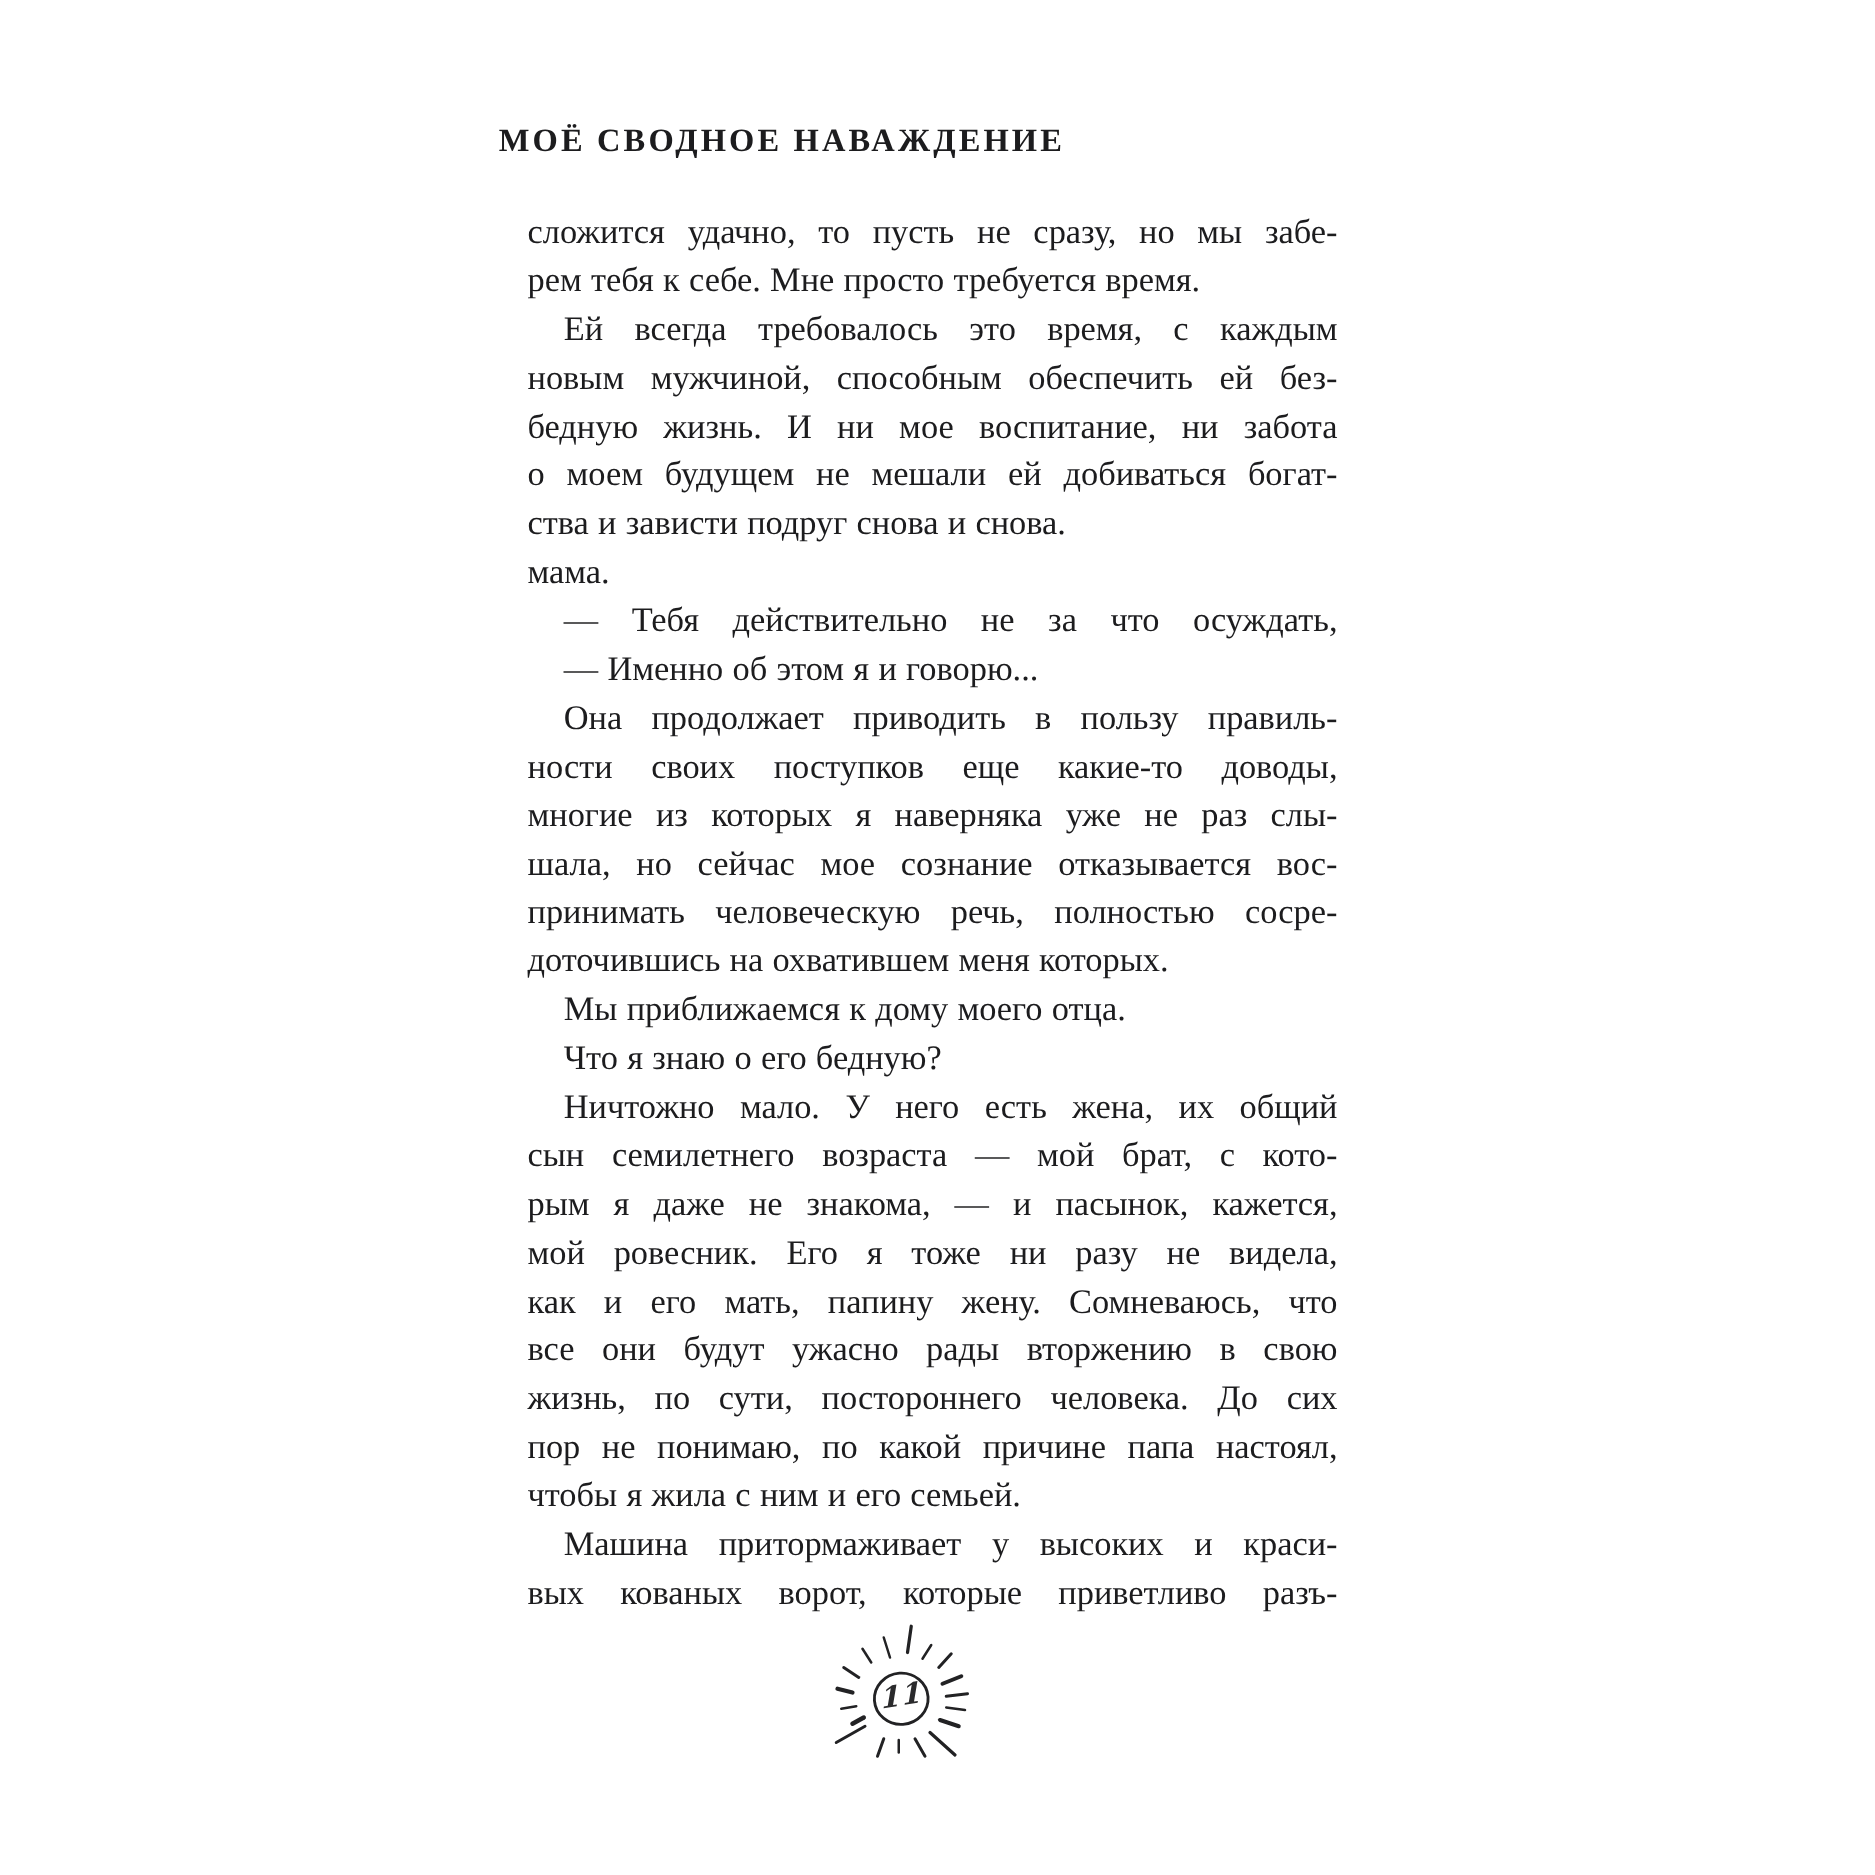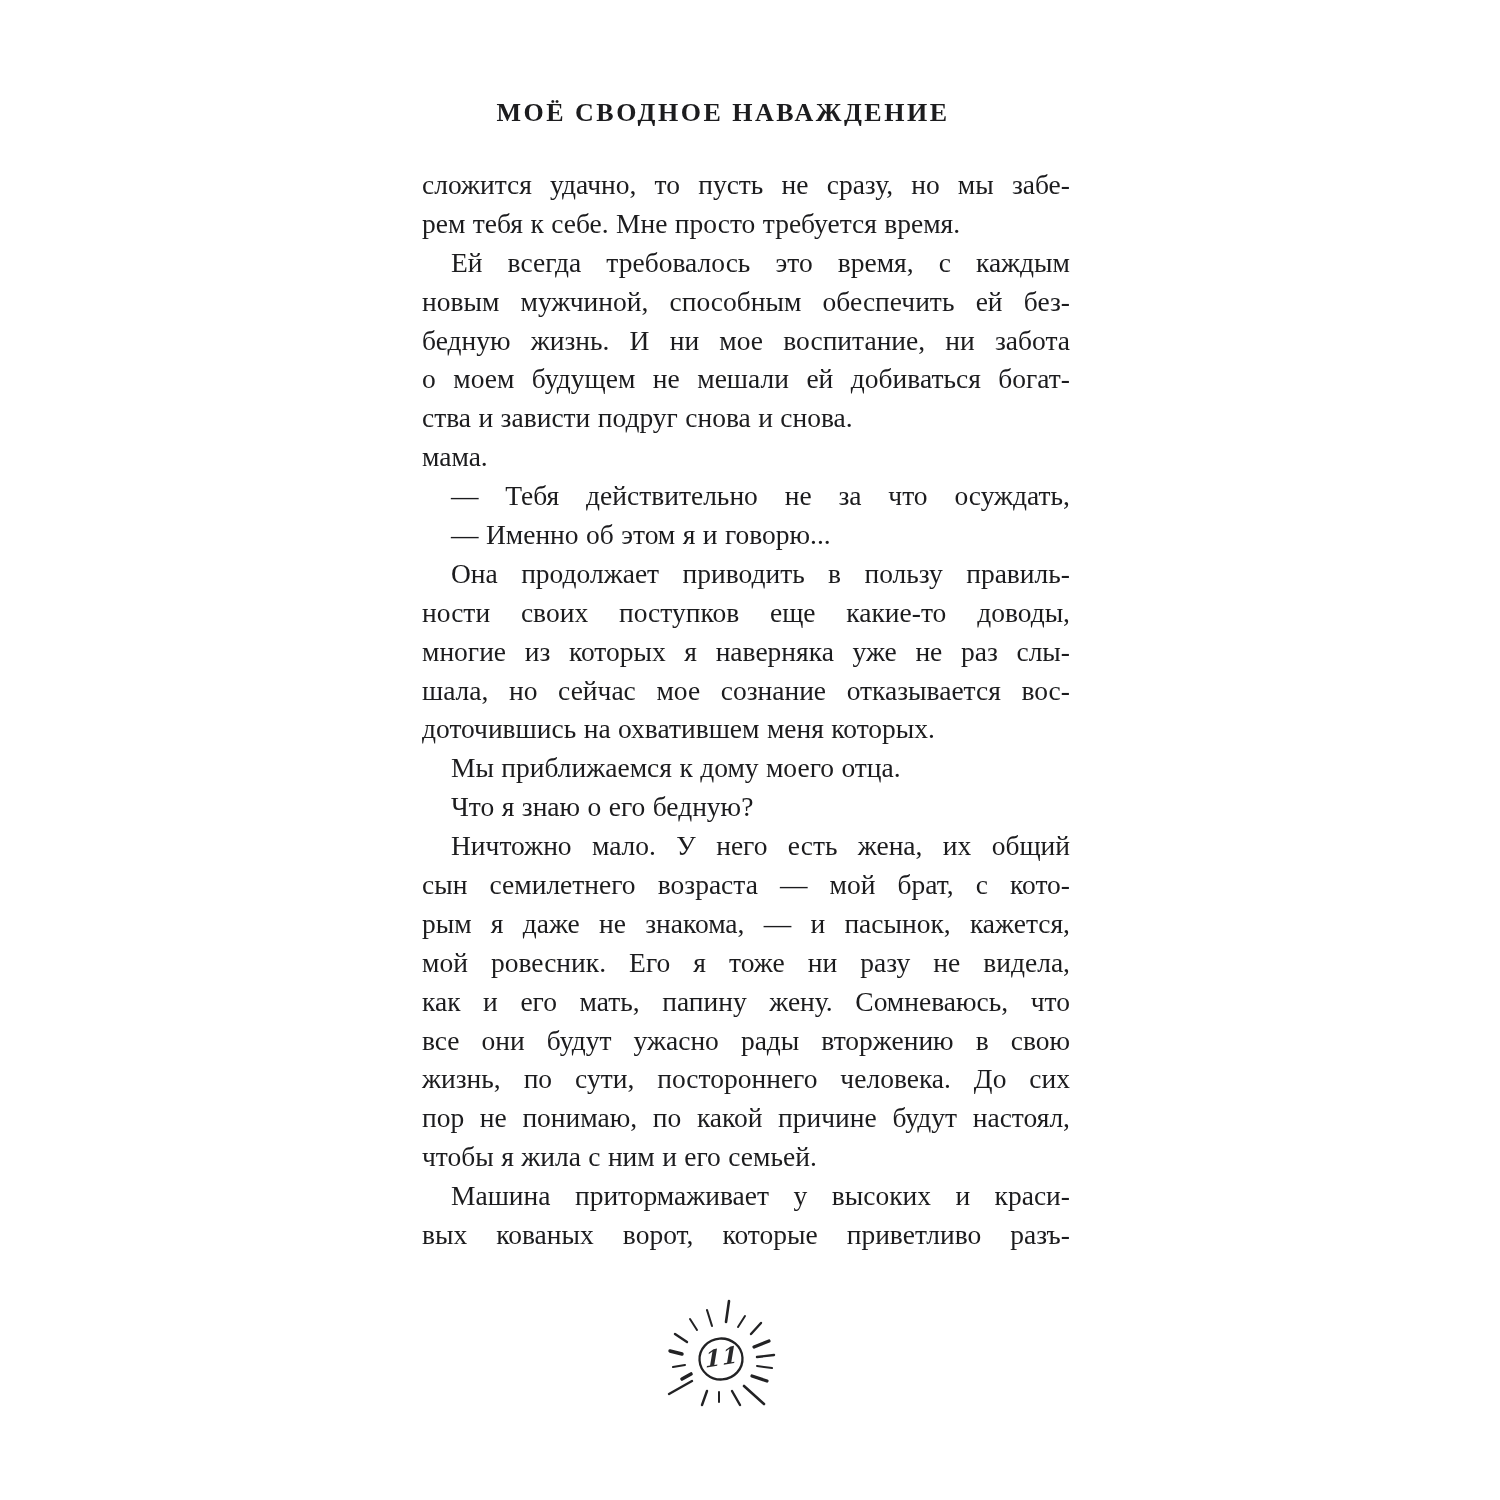--- a/index.html
+++ b/index.html
@@ -14,21 +14,21 @@
     background: #ffffff;
     font-family: "Liberation Serif", "DejaVu Serif", serif;
     color: #1c1c1e;
     overflow: hidden;
   }
   .running-head {
     position: absolute;
     left: 399px;
     top: 98px;
     width: 648px;
-    text-align: center;
+    text-align: left;
     font-size: 26px;
     font-weight: 700;
     letter-spacing: 2.5px;
     color: #1c1c1e;
     white-space: nowrap;
   }
   .body-text {
     position: absolute;
     left: 422px;
     top: 166px;
@@ -87,31 +87,32 @@
       <div class="line">бедную жизнь. И ни мое воспитание, ни забота</div>
       <div class="line">о моем будущем не мешали ей добиваться богат-</div>
       <div class="line end">ства и зависти подруг снова и снова.</div>
       <div class="line end">мама.</div>
       <div class="line indent">— Тебя действительно не за что осуждать,</div>
       <div class="line indent end">— Именно об этом я и говорю...</div>
       <div class="line indent">Она продолжает приводить в пользу правиль-</div>
       <div class="line">ности своих поступков еще какие-то доводы,</div>
       <div class="line">многие из которых я наверняка уже не раз слы-</div>
       <div class="line">шала, но сейчас мое сознание отказывается вос-</div>
+      <div class="line">принимать человеческую речь, полностью сосре-</div>
       <div class="line end">доточившись на охватившем меня которых.</div>
       <div class="line indent end">Мы приближаемся к дому моего отца.</div>
       <div class="line indent end">Что я знаю о его бедную?</div>
       <div class="line indent">Ничтожно мало. У него есть жена, их общий</div>
       <div class="line">сын семилетнего возраста — мой брат, с кото-</div>
       <div class="line">рым я даже не знакома, — и пасынок, кажется,</div>
       <div class="line">мой ровесник. Его я тоже ни разу не видела,</div>
       <div class="line">как и его мать, папину жену. Сомневаюсь, что</div>
       <div class="line">все они будут ужасно рады вторжению в свою</div>
       <div class="line">жизнь, по сути, постороннего человека. До сих</div>
-      <div class="line">пор не понимаю, по какой причине будут настоял,</div>
+      <div class="line">пор не понимаю, по какой причине папа настоял,</div>
       <div class="line end">чтобы я жила с ним и его семьей.</div>
       <div class="line indent">Машина притормаживает у высоких и краси-</div>
       <div class="line">вых кованых ворот, которые приветливо разъ-</div>
     </div>
 
   <svg class="sun-ornament" viewBox="0 0 134 122" fill="none" stroke="#222224" stroke-linecap="round">
 
     <ellipse cx="66" cy="61" rx="21.5" ry="20.5" stroke-width="2.3" transform="rotate(-4 66 61)"></ellipse>
 
     <g>

